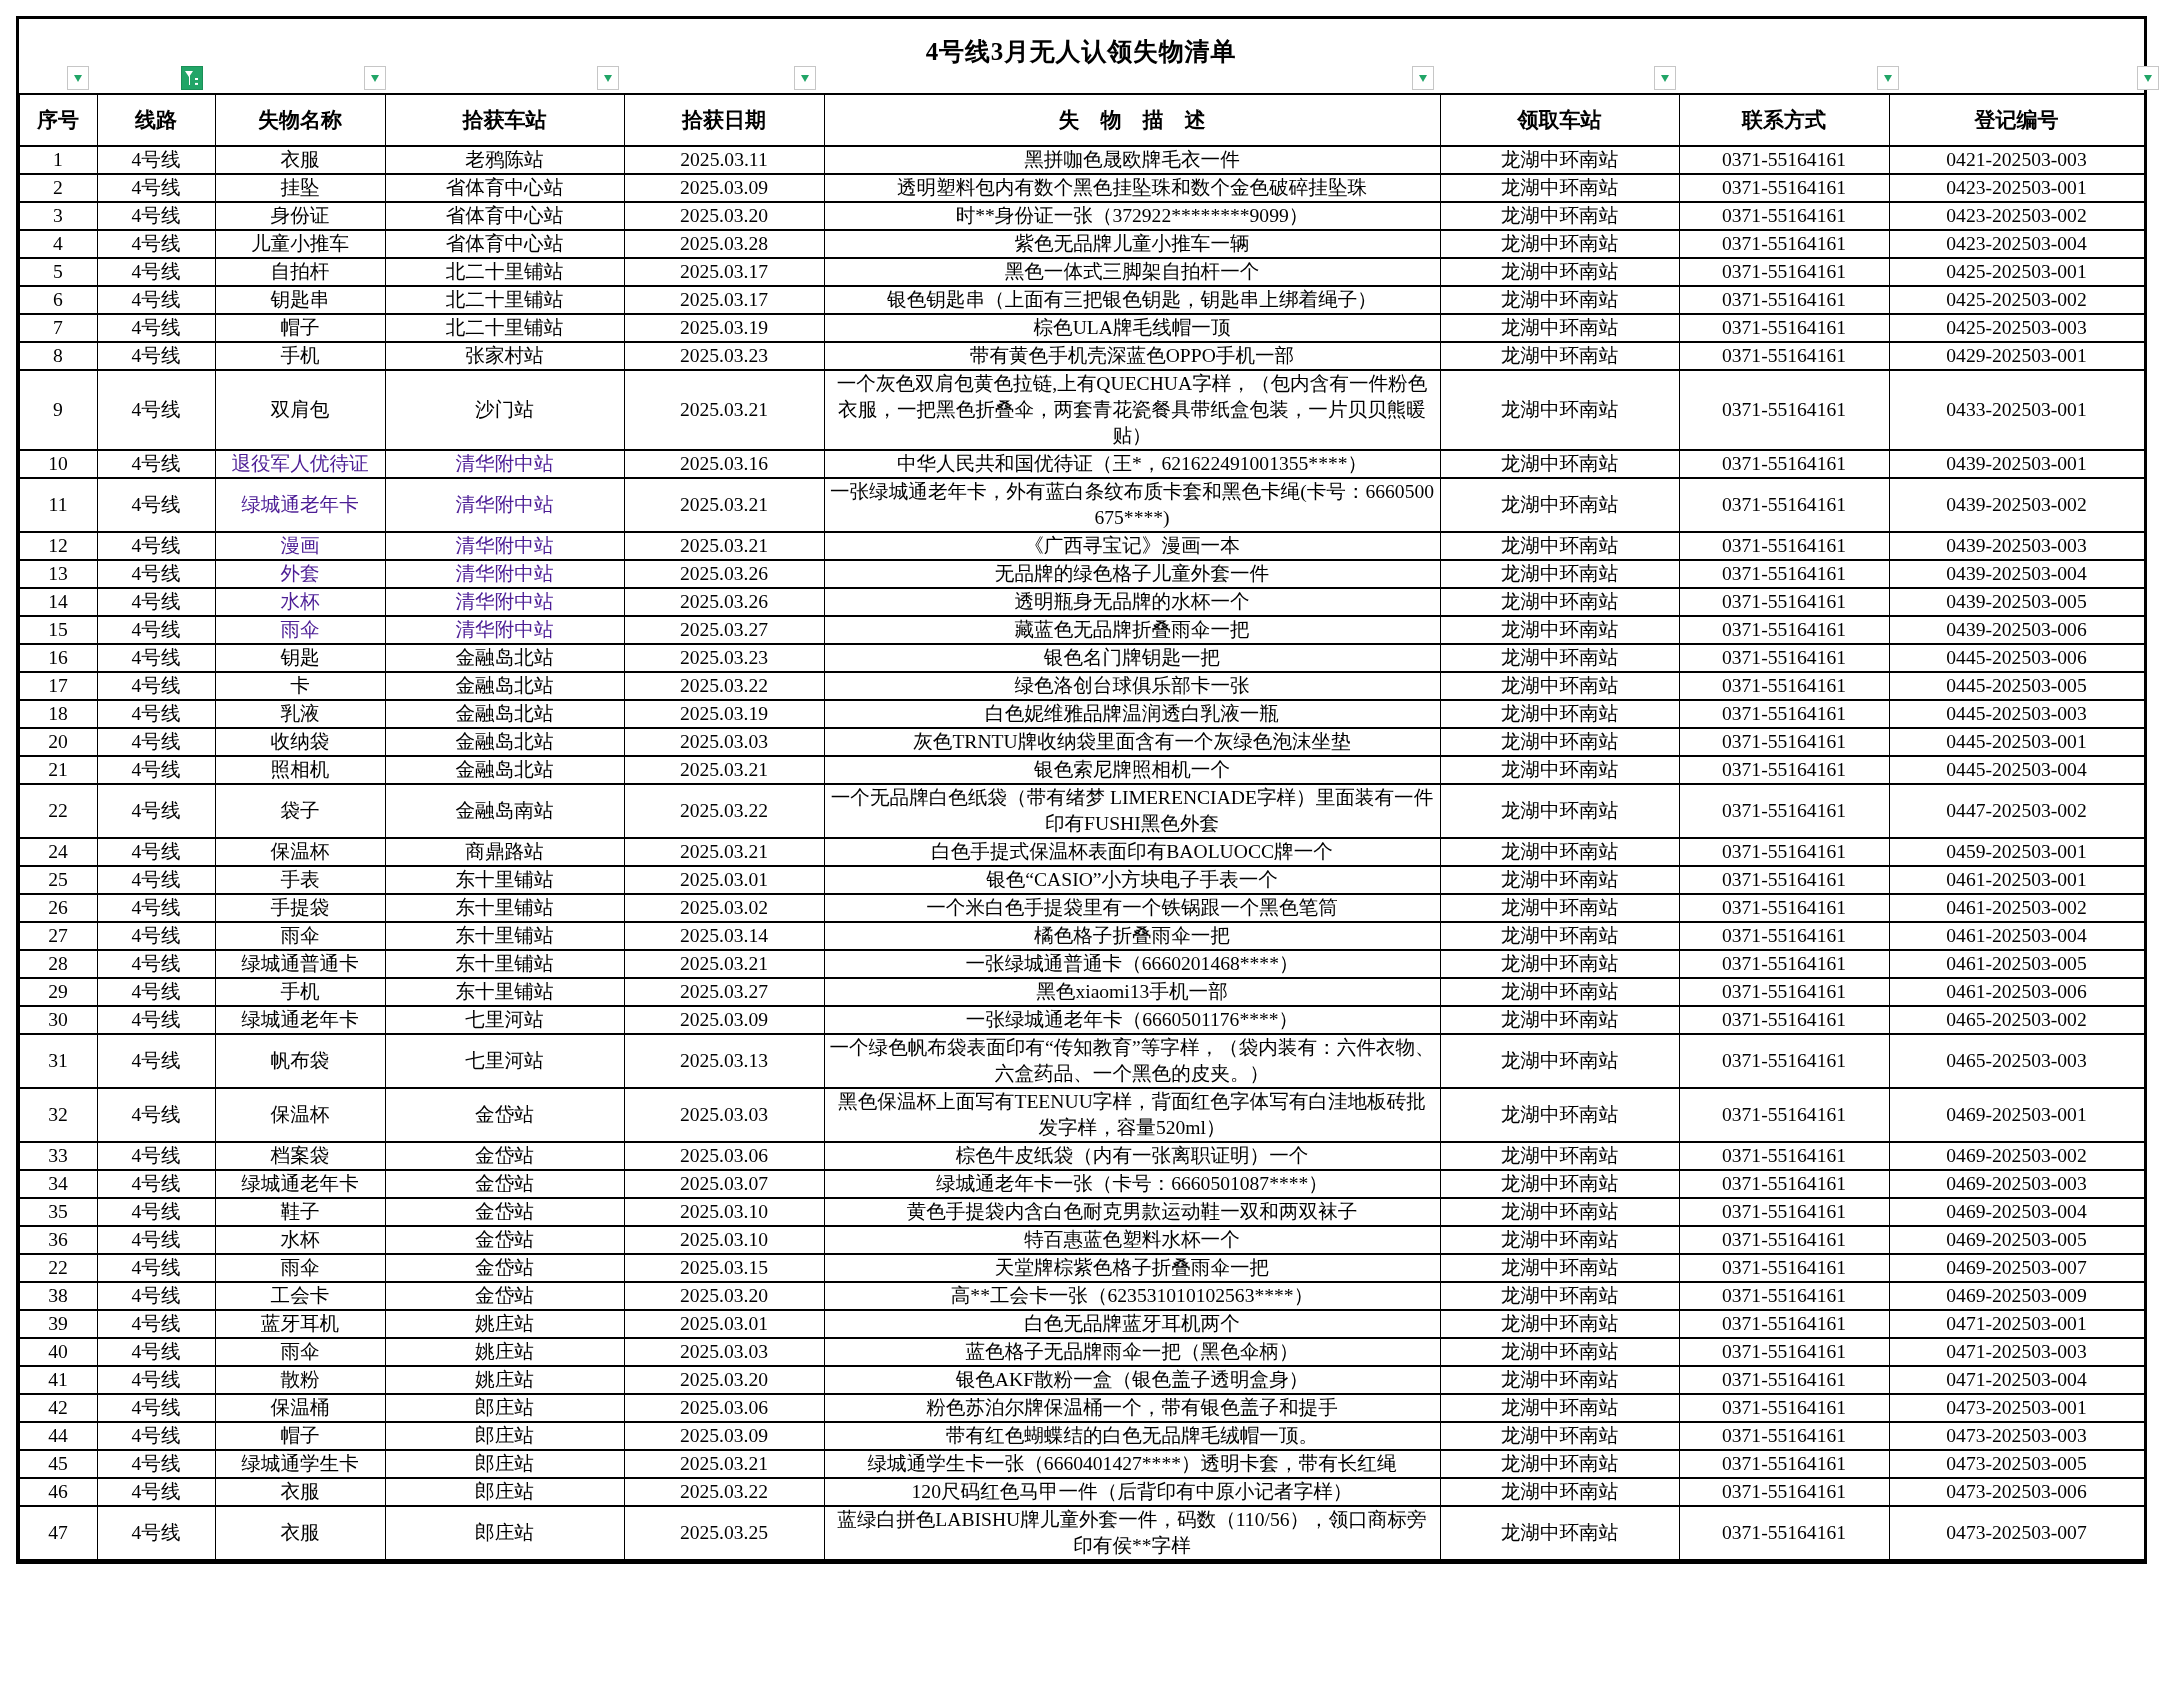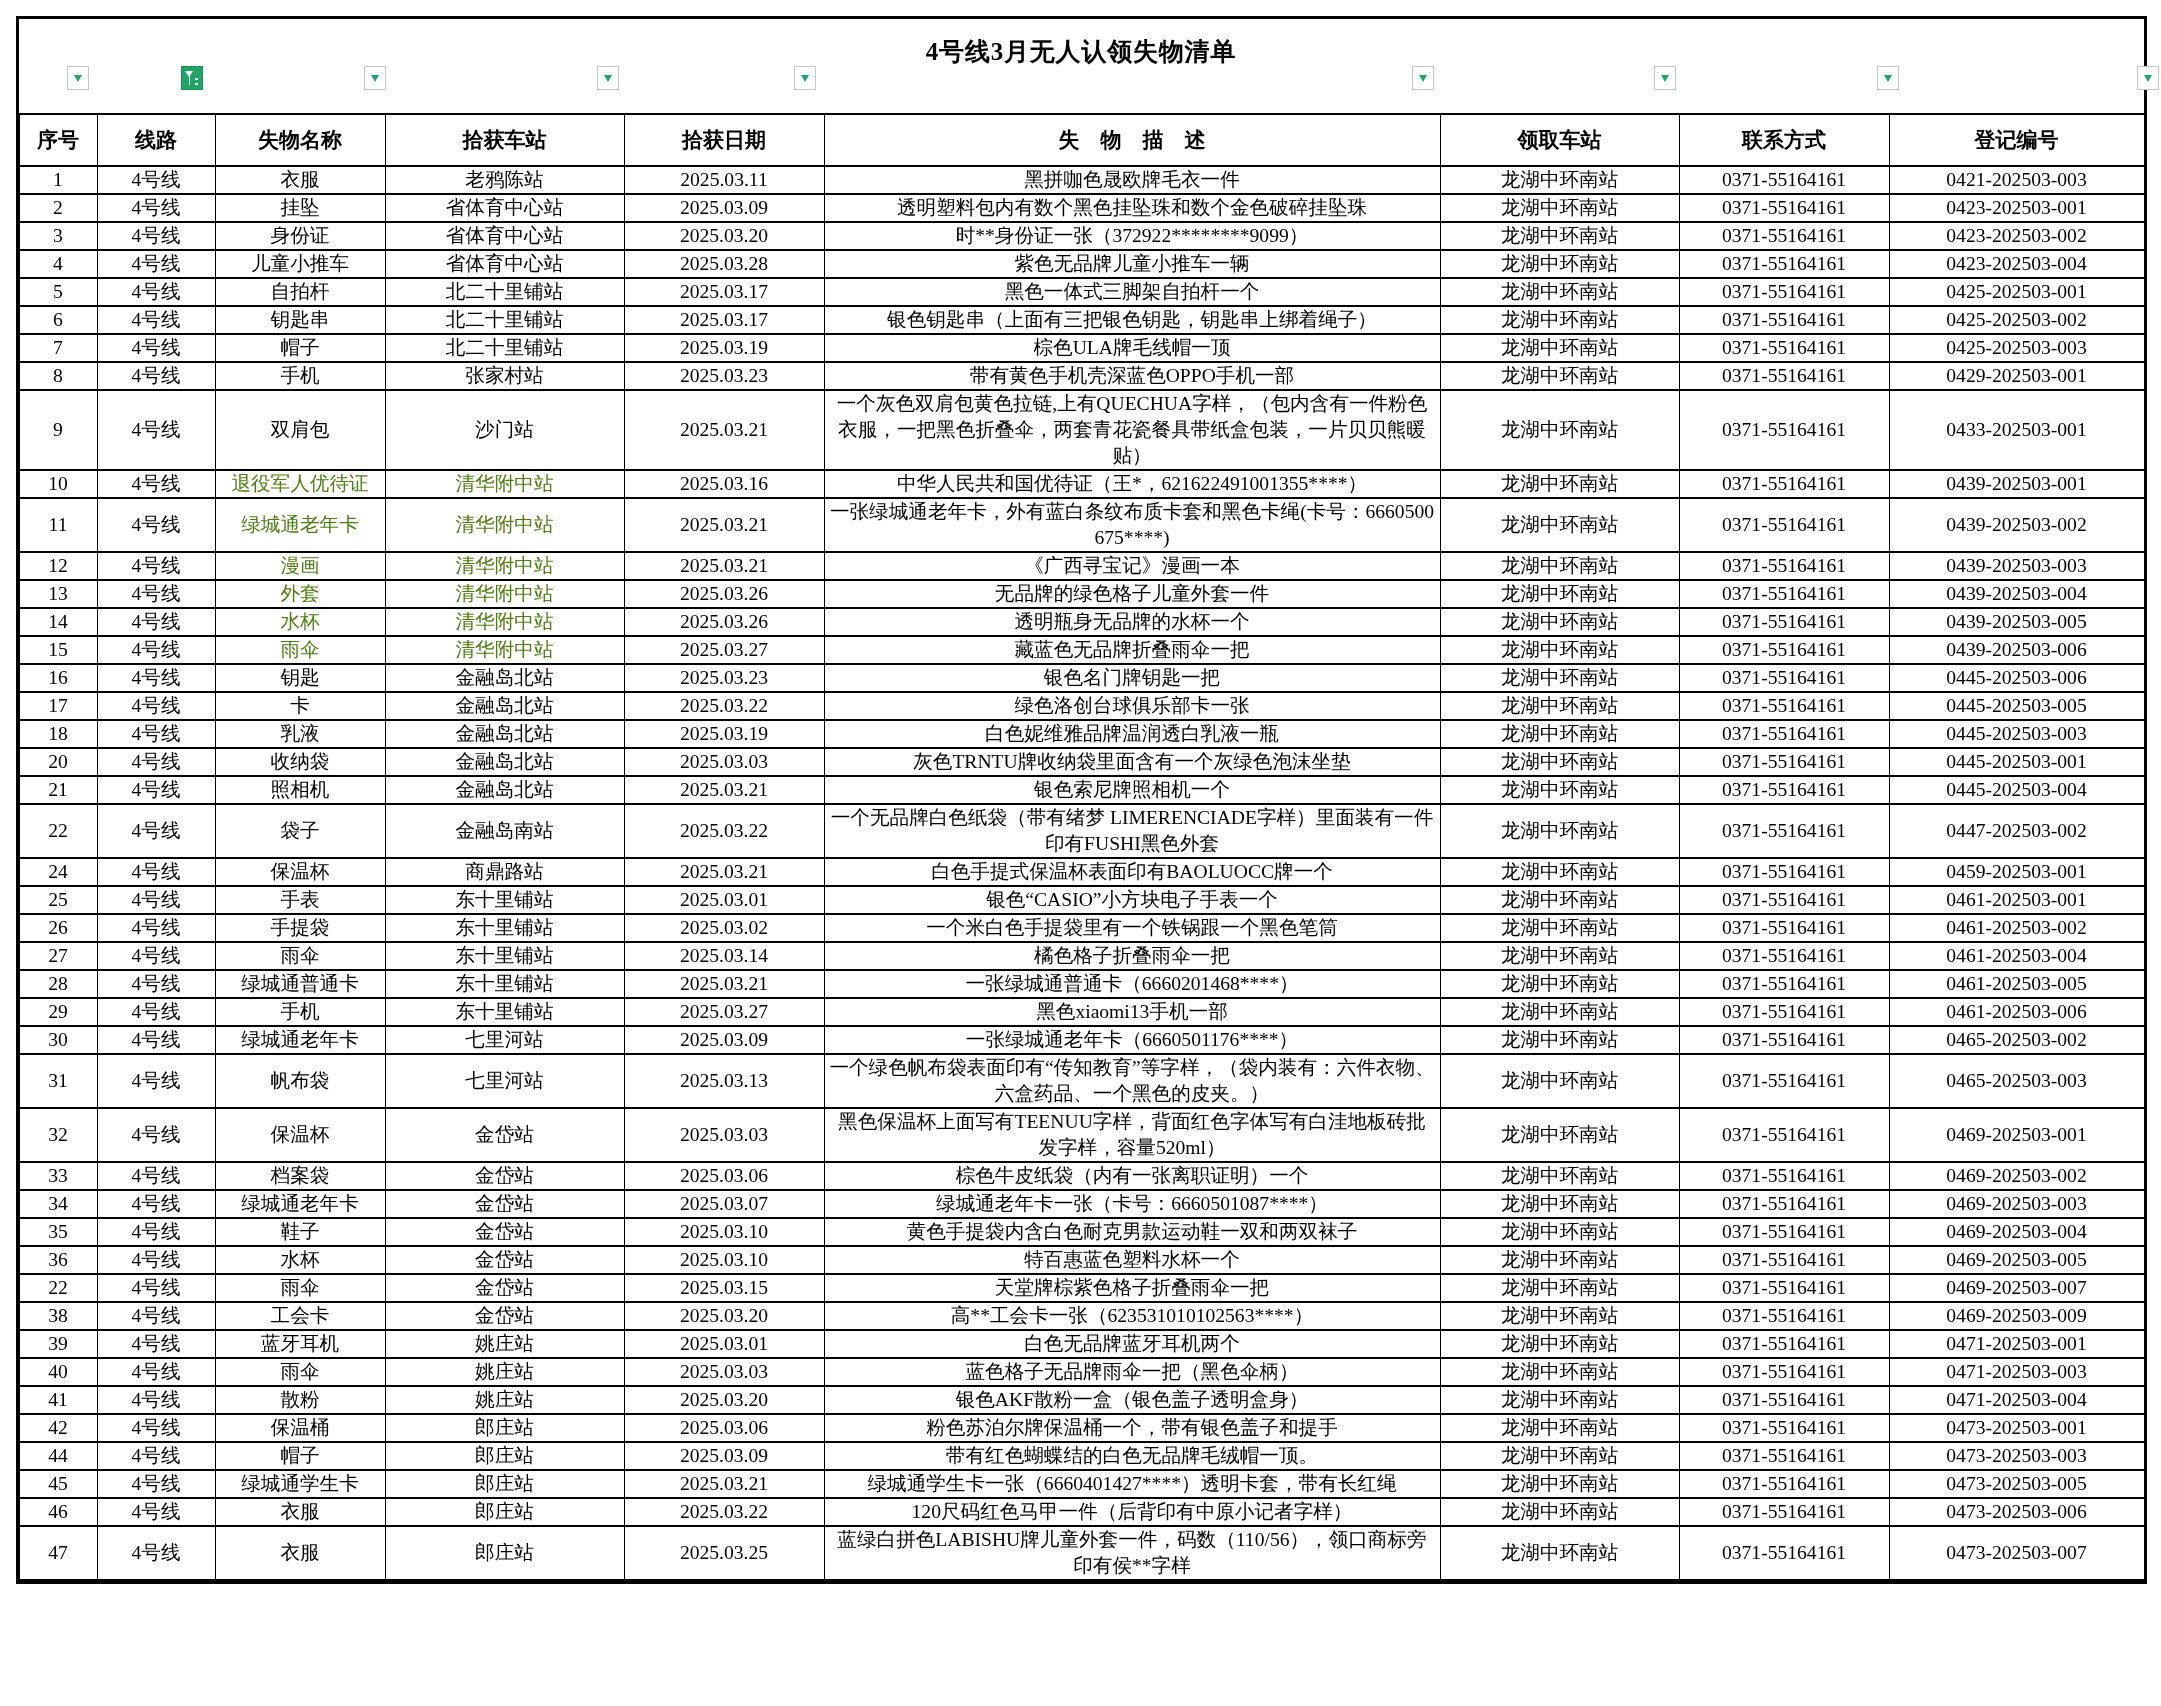--- a/index.html
+++ b/index.html
@@ -1,20 +1,20 @@
 <!DOCTYPE html>
 <html style="font-size:13px"><head>
 <meta charset="utf-8">
 <style>
   html,body{margin:0;padding:0;background:#ffffff;}
   body{width:2161px;height:1706px;position:relative;overflow:hidden;
        font-family:"Liberation Serif","DejaVu Serif",serif;color:#000;}
   .sheet{position:absolute;left:15.5px;top:16.3px;width:2131px;
          border:3.3px solid #000;background:#fff;box-sizing:border-box;}
-  .title-band{position:relative;height:94px;}
+  .title-band{position:relative;height:74px;}
   .title{text-align:center;font-size:25px;font-weight:bold;line-height:65px;
          letter-spacing:0.8px;}
   
   .fbtn{position:absolute;top:47px;width:22px;height:24px;background:#fff;
         border:0.8px solid #c6c6c6;box-sizing:border-box;display:flex;
         align-items:center;justify-content:center;z-index:3;}
   .fbtn .tri{width:0;height:0;border-left:4.9px solid transparent;
         border-right:4.9px solid transparent;border-top:7.3px solid #21a567;}
   .fbtn.active{background:#21a567;border-color:#1a8f57;}
   .funnel{position:relative;width:14px;height:15.5px;}
@@ -26,21 +26,21 @@
   .funnel .dots{position:absolute;right:0.8px;top:7.3px;width:2.4px;height:2.4px;
         background:#fff;box-shadow:0 4.9px 0 #fff;}
   table{border-collapse:collapse;table-layout:fixed;width:2125px;background:#fff;}
   th,td{border:1.6px solid #000;border-top-width:2.4px;border-bottom-width:2.4px;
         text-align:center;vertical-align:middle;padding:0 4.9px;overflow:hidden;
         word-break:break-all;}
   thead tr{height:52px;}
   th{font-size:21px;font-weight:bold;}
   tbody tr{height:24.5px;}
   td{font-size:19.6px;line-height:26px;}
-  td.muted{color:#4d7c0f;}
+  td.muted{color:#4c1d95;}
 </style>
 </head>
 <body>
 
 <div class="sheet">
   <div class="title-band">
     <div class="title">4号线3月无人认领失物清单</div>
 
     <div class="fbtn" style="left:48px">
         <span class="tri"></span>

